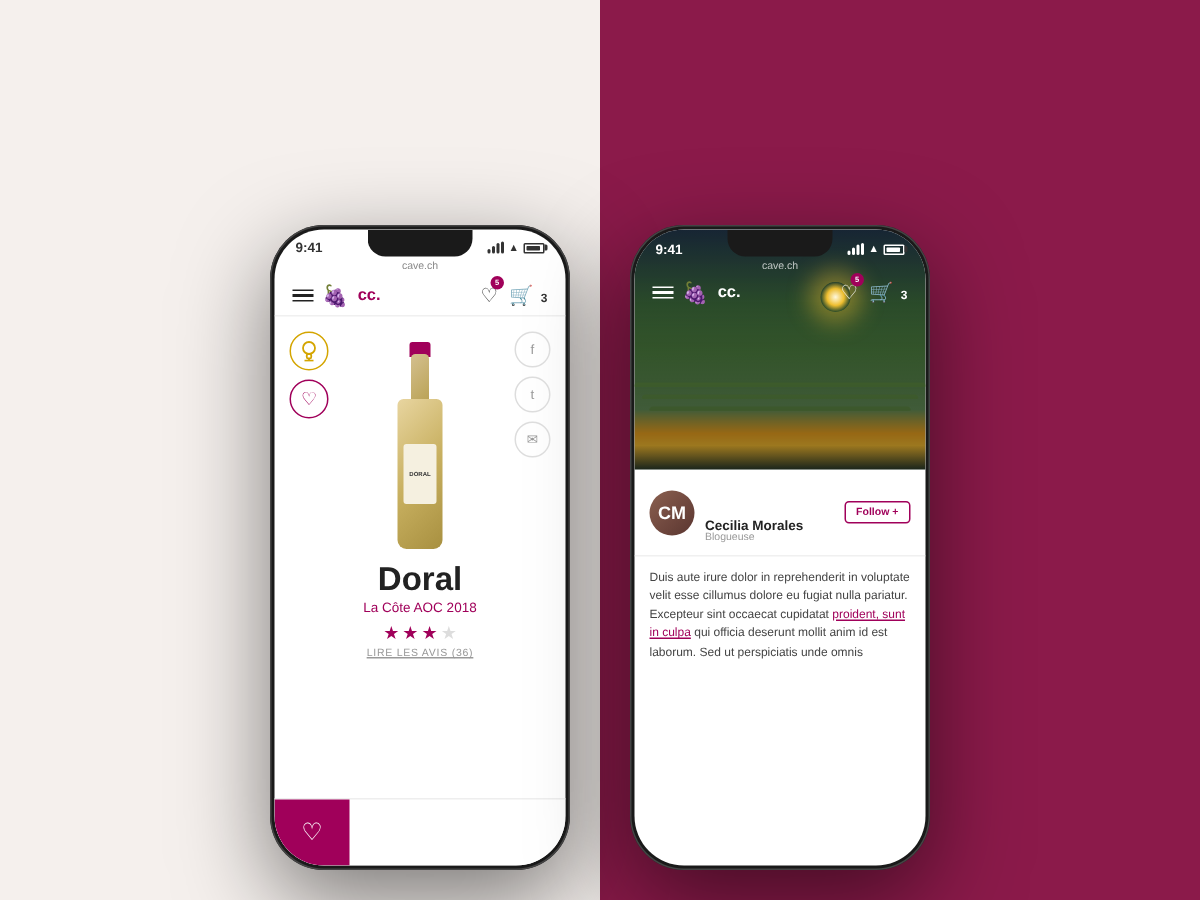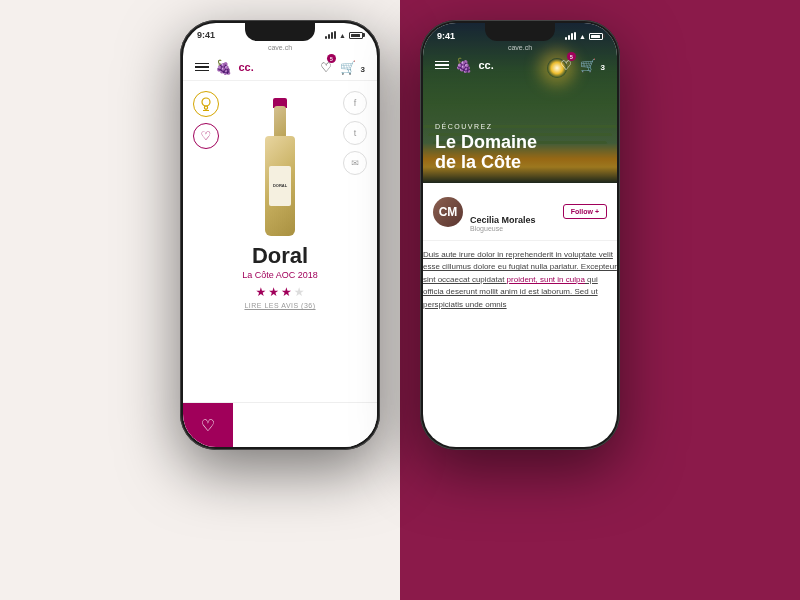--- a/index.html
+++ b/index.html
@@ -24,21 +24,21 @@
     .bg-right {
       width: 50%;
       background: #8b1a4a;
     }
 
     
     .phones-container {
       position: absolute;
       inset: 0;
       display: flex;
-      align-items: flex-start;
+      align-items: flex-end;
       justify-content: center;
       gap: 40px;
       padding: 20px;
     }
 
     
     .phone {
       width: 200px;
       height: 430px;
       background: #1a1a1a;
@@ -386,25 +386,24 @@
       font-weight: 700;
       padding: 3px 7px;
       border-radius: 3px;
       cursor: pointer;
       display: flex;
       align-items: center;
       gap: 2px;
     }
 
     .article-text {
-      padding: 8px 0;
+      padding: 8px 10px;
       font-size: 8px;
       color: #444;
       line-height: 1.55;
-      text-decoration: underline;
     }
     .article-text .highlight {
       color: #a0005a;
       text-decoration: underline;
     }
 
     
     .sun {
       position: absolute;
       top: 35px;
@@ -567,27 +566,20 @@
               <span style="font-size:13px;color:#fff;">♡</span>
               <span class="nav-badge">5</span>
             </div>
             <div class="nav-icon-wrap">
               <span style="font-size:13px;color:#fff;">🛒</span>
               <span style="font-size:8px;font-weight:700;color:#fff;">3</span>
             </div>
           </div>
         </div>
 
-        <div class="hero-text">
-          <div class="hero-discover">DÉCOUVREZ</div>
-          <div class="hero-title">
-            <span>Le Domaine</span><br>
-            <span>de la Côte</span>
-          </div>
-        </div>
       </div>
 
       <div class="author-card">
         <div class="author-avatar">
           <span>CM</span>
         </div>
         <div class="author-info">
           <div class="author-name">Cecilia Morales</div>
           <div class="author-role">Blogueuse</div>
         </div>

